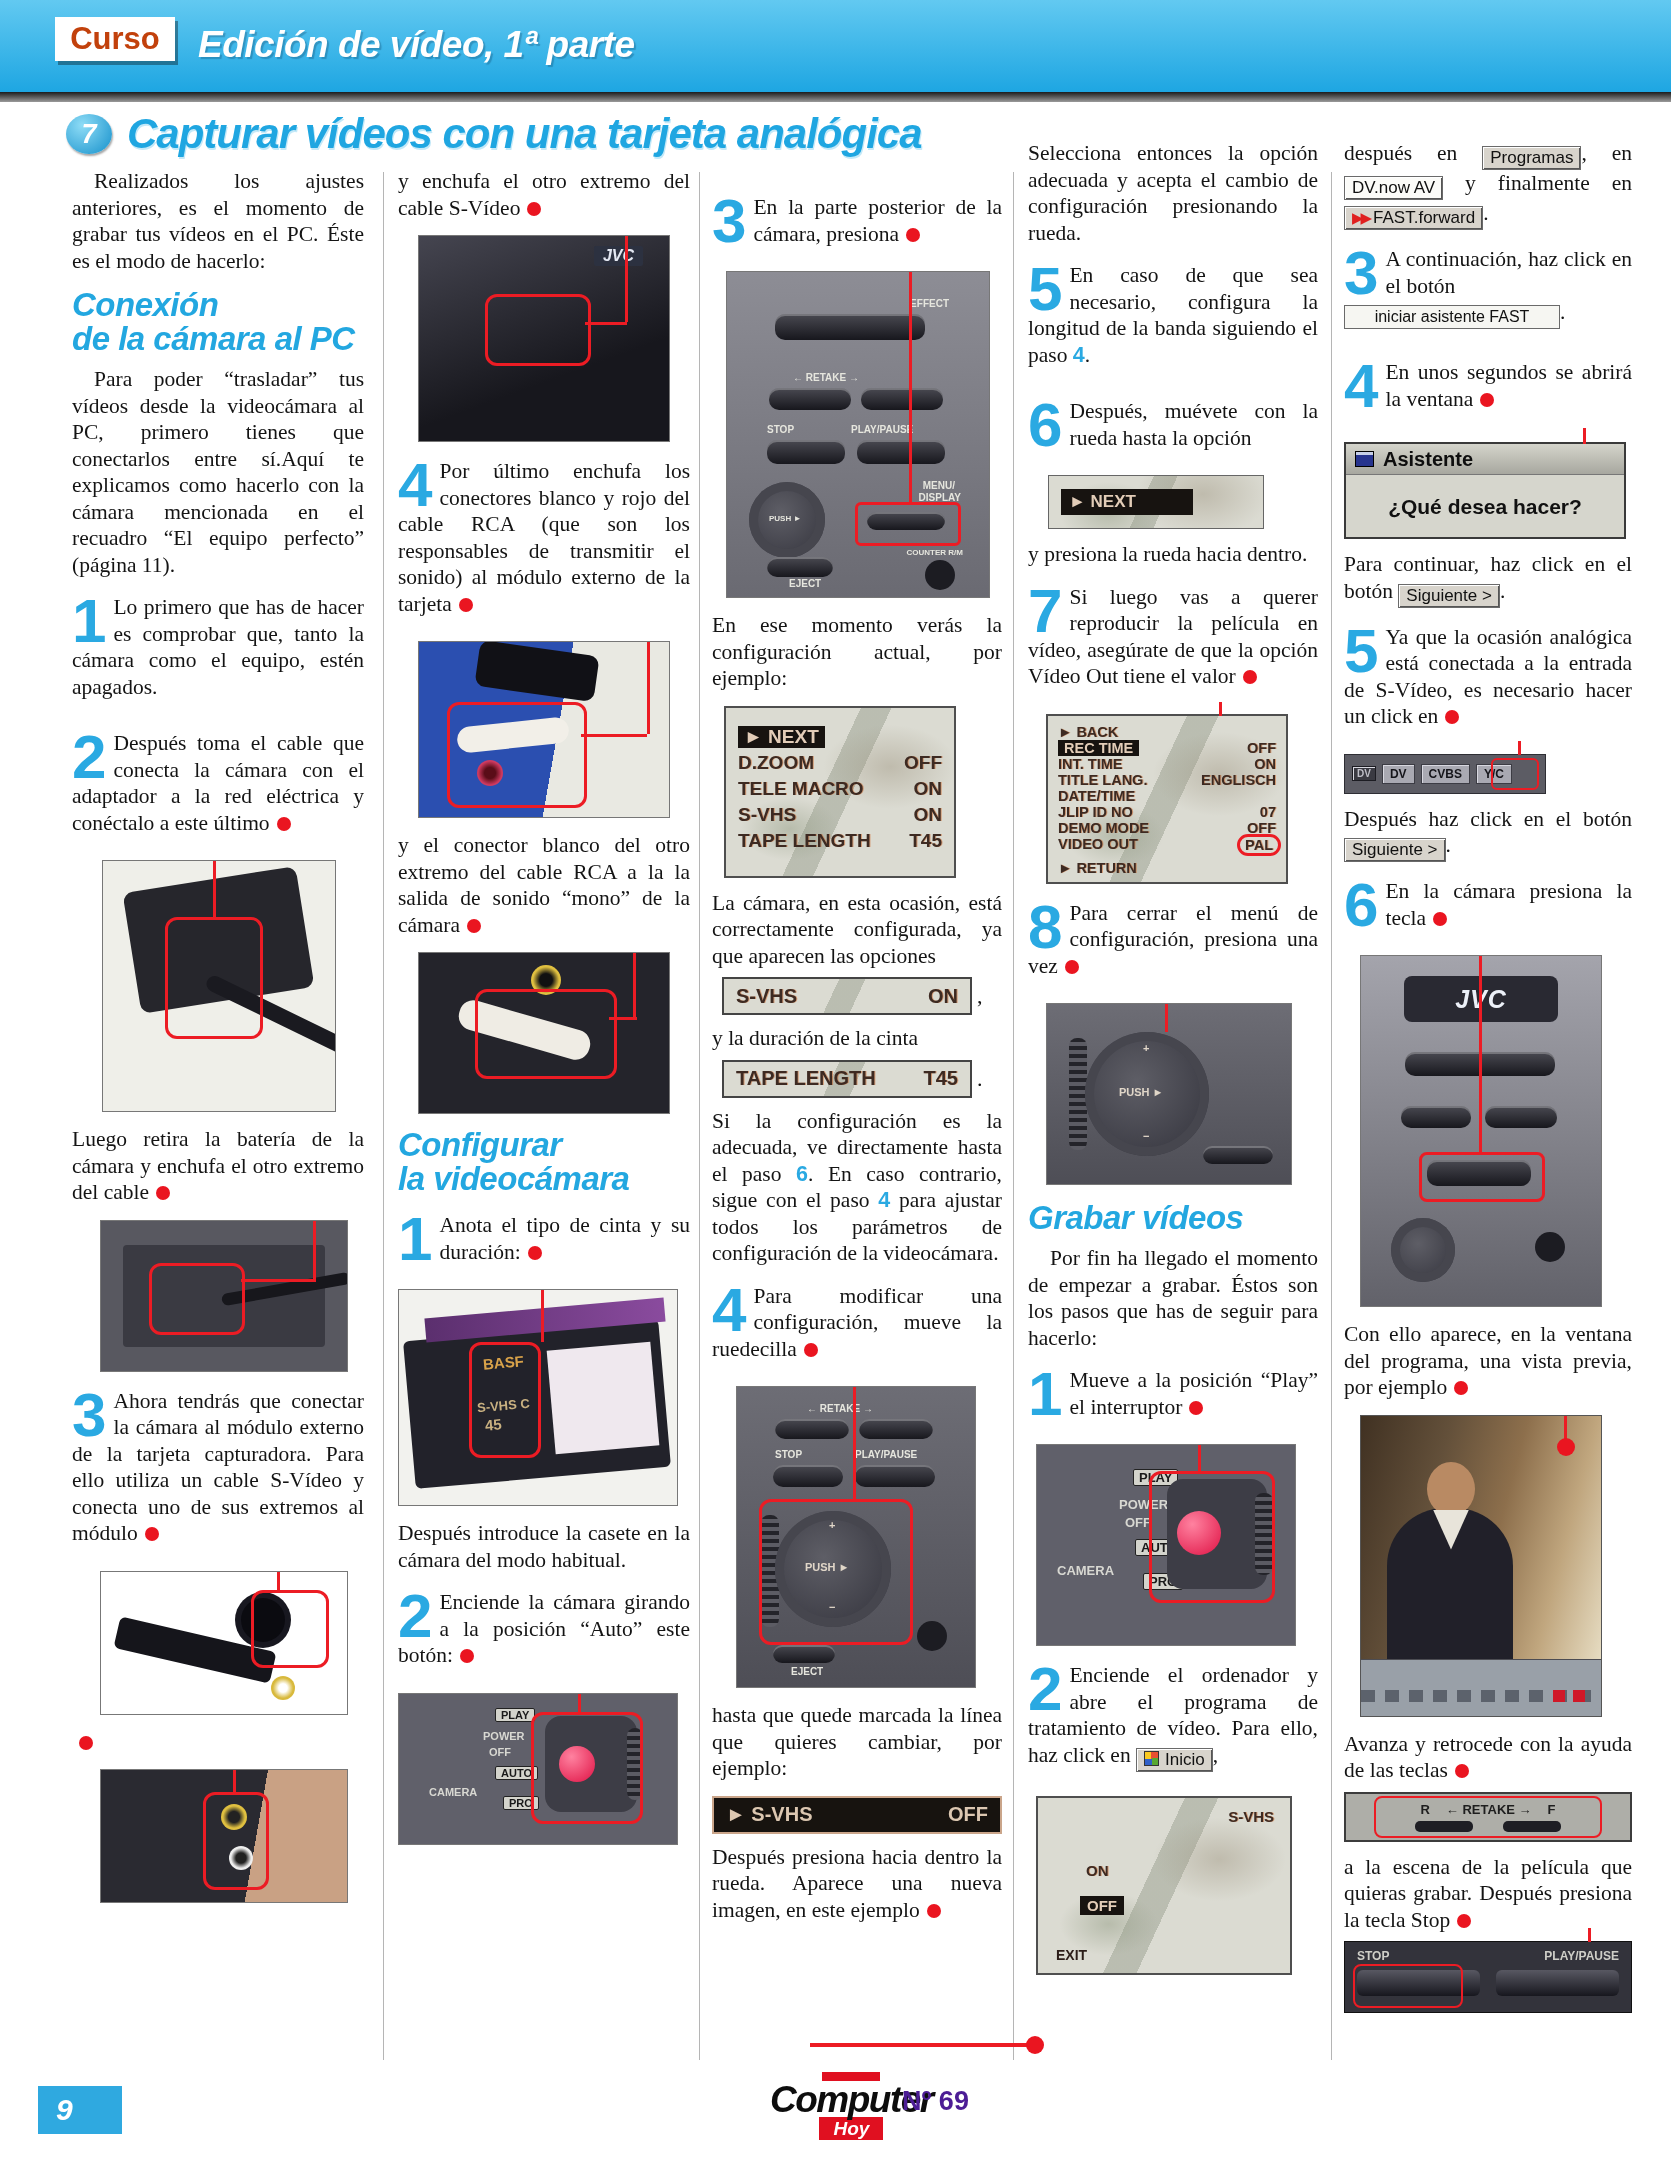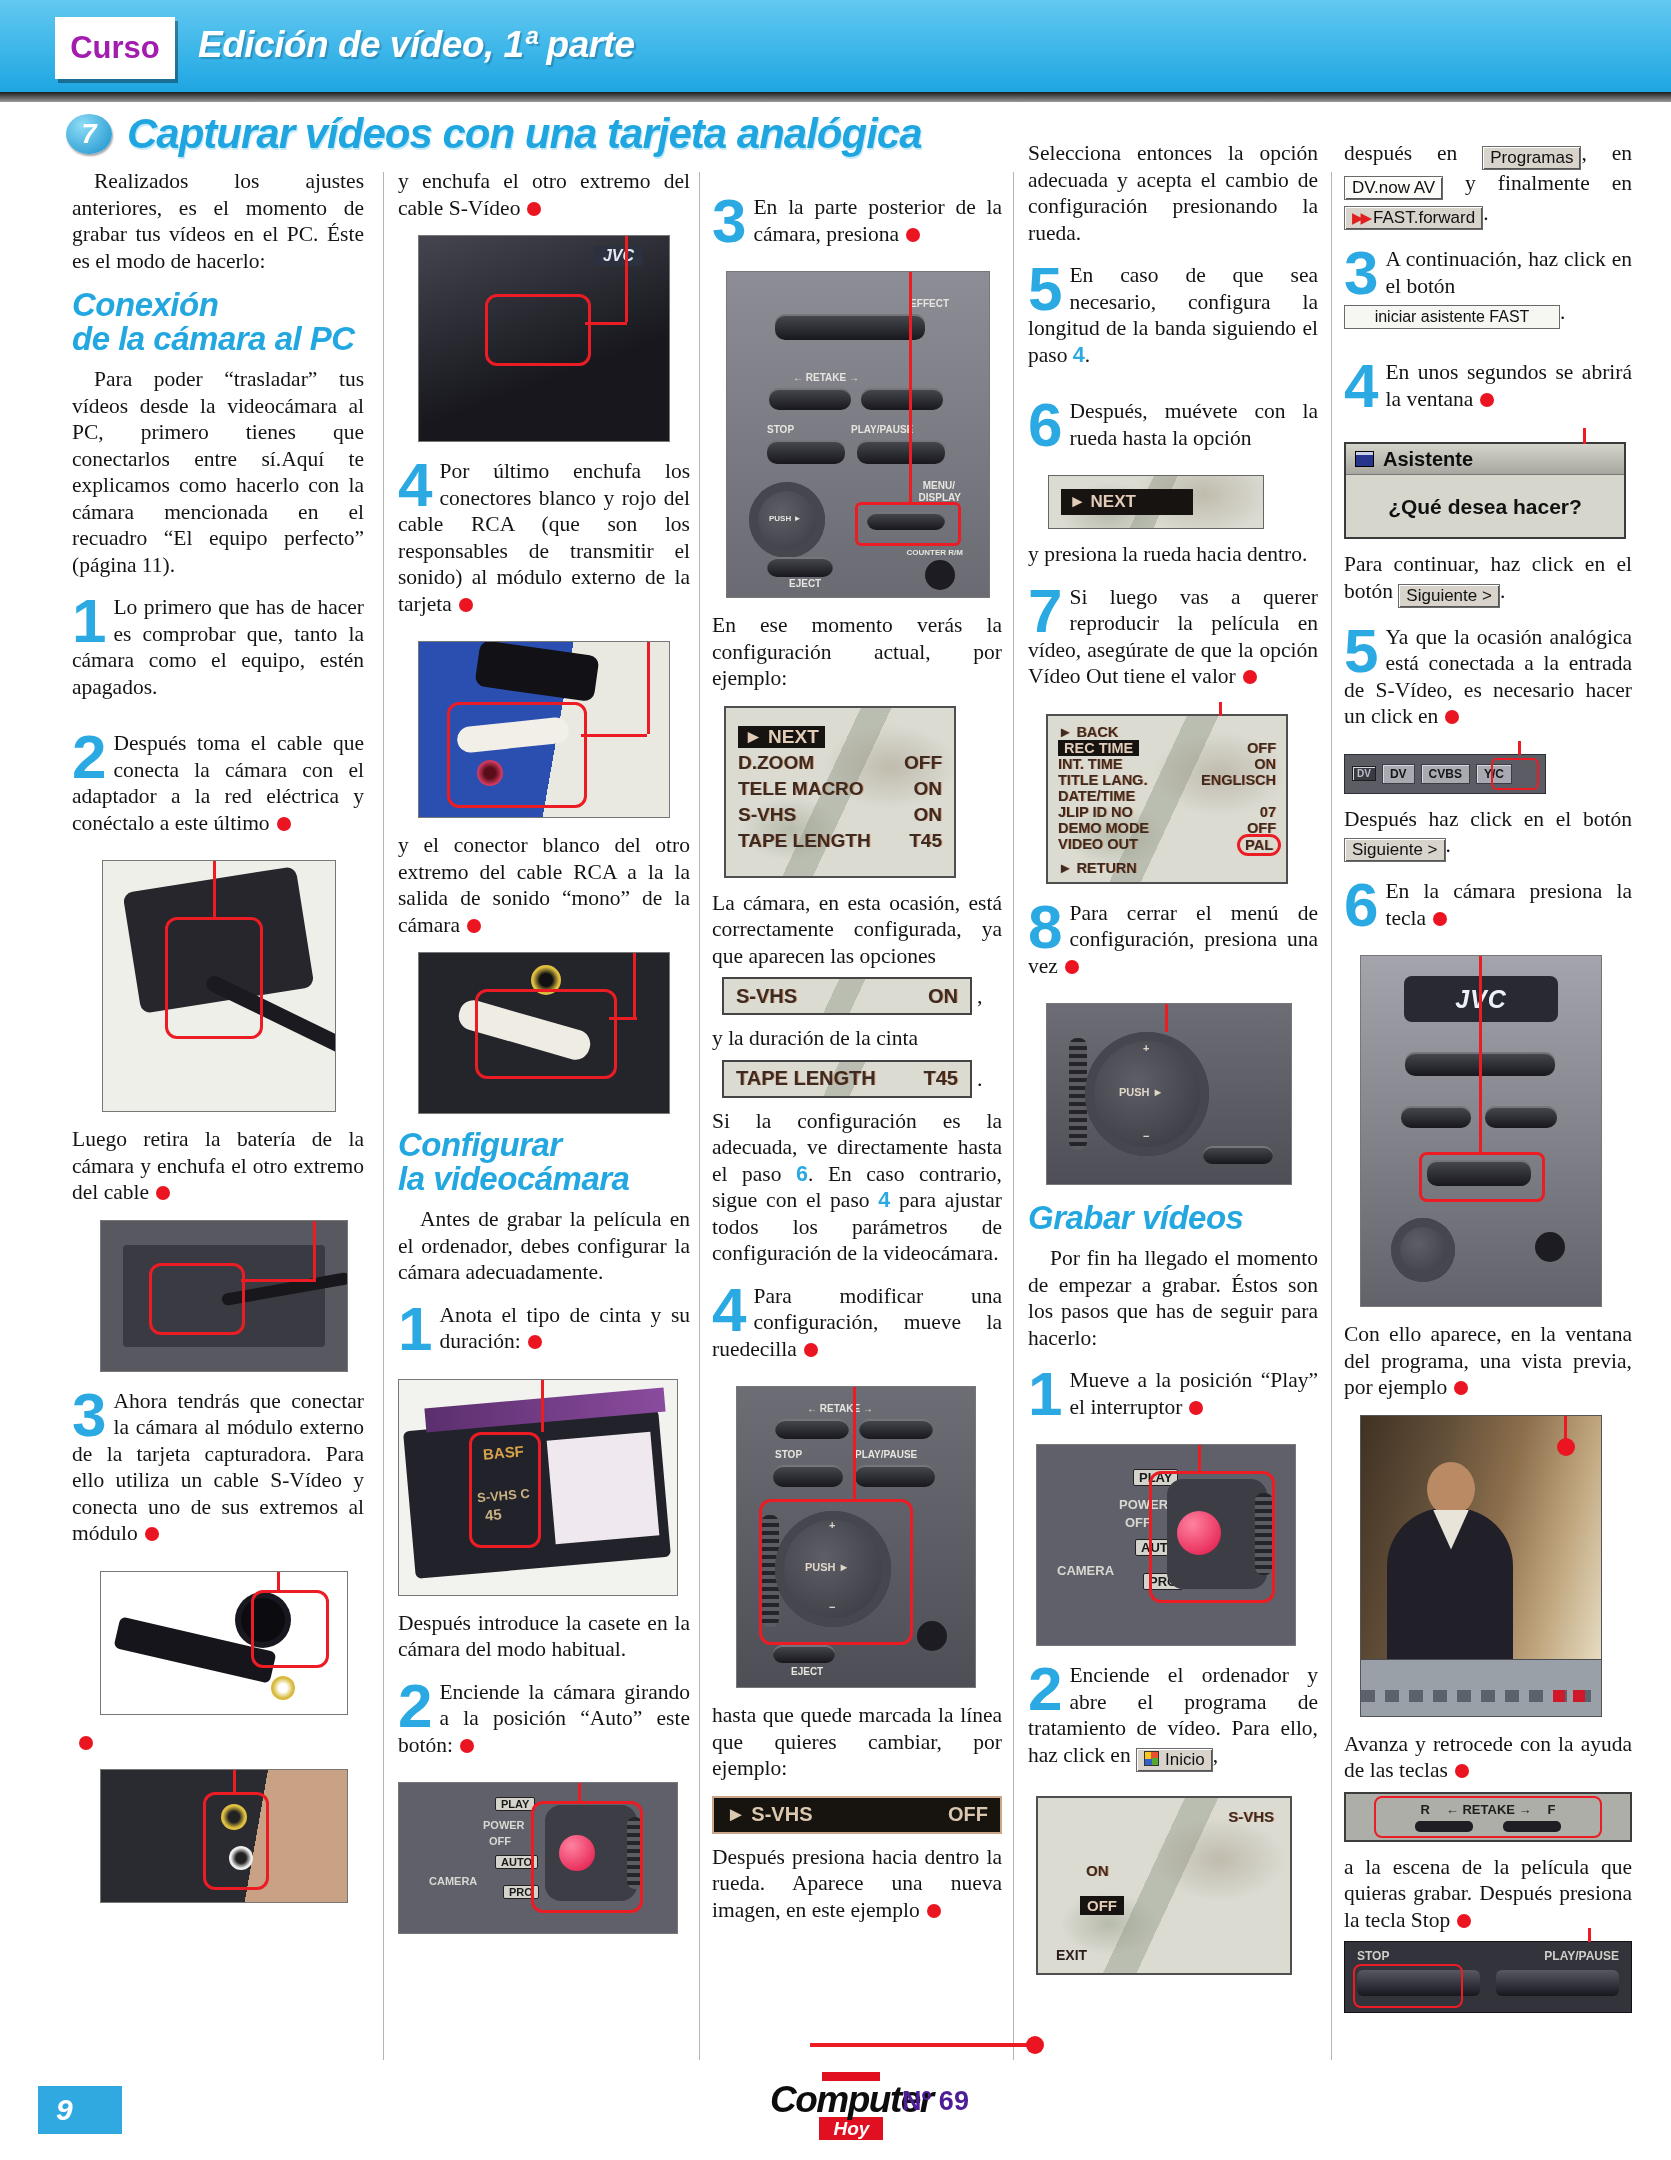--- a/index.html
+++ b/index.html
@@ -3,23 +3,23 @@
 <meta charset="utf-8">
 <style>
   html,body{margin:0;padding:0;background:#fff;}
   .page{position:relative;width:1671px;height:2160px;background:#fff;overflow:hidden;
         font-family:"Liberation Serif",serif;color:#141414;}
   
   .masthead{position:absolute;left:0;top:0;width:100%;height:92px;
             background:linear-gradient(#62c9f1,#1ea6e2);}
   .mast-rule{position:absolute;left:0;top:92px;width:100%;height:10px;
              background:linear-gradient(#1c1c1c,#9a9a9a);}
-  .curso-box{position:absolute;left:55px;top:17px;width:120px;height:62px;background:#fff;
+  .curso-box{position:absolute;left:55px;top:17px;width:120px;height:44px;background:#fff;
              box-shadow:3px 4px 0 rgba(0,0,0,.35);display:flex;align-items:center;justify-content:center;
-             font-family:"Liberation Sans",sans-serif;font-weight:bold;font-size:31px;color:#a21caf;}
+             font-family:"Liberation Sans",sans-serif;font-weight:bold;font-size:31px;color:#c2410c;}
   .mast-title{position:absolute;left:198px;top:24px;font-family:"Liberation Sans",sans-serif;
               font-style:italic;font-weight:bold;font-size:37px;color:#fff;
               text-shadow:2px 2px 1px rgba(0,40,70,.25);letter-spacing:-0.5px;}
   
   .section-head{position:absolute;left:66px;top:110px;display:flex;align-items:center;gap:15px;}
   .section-num{width:46px;height:40px;border-radius:50%;
                background:radial-gradient(circle at 35% 28%,#8edcf6,#1590cb);
                color:#fff;font-family:"Liberation Sans",sans-serif;font-weight:bold;font-style:italic;
                font-size:27px;display:flex;align-items:center;justify-content:center;
                box-shadow:1px 2px 2px rgba(0,0,0,.35);}
@@ -308,21 +308,20 @@
       <div class="mn-y"></div>
       <div class="mn-plug"></div>
       <div class="vline" style="left:214px;top:0;height:64px;"></div>
       <div class="hline" style="left:190px;top:64px;width:28px;"></div>
       <div class="hl" style="left:56px;top:36px;width:136px;height:84px;"></div>
     </div>
     <h2 class="subhead">
         <span>Configurar</span>
         <span>la videocámara</span>
       </h2>
-    <p class="body ind"><span>Antes de grabar la película en el ordenador, debes configurar la cámara adecuadamente.</span></p>
     <div class="step">
       <span class="stepnum">1</span>
       <p class="body"><span>Anota el tipo de cinta y su duración:</span><span class="dot"></span></p>
     </div>
     <div class="photo p-cassette" style="width:278px;">
       <div class="cas-body"></div>
       <div class="cas-strip"></div>
       <div class="cas-label"></div>
       <div class="cas-basf">BASF</div>
       <div class="cas-type">S-VHS C</div>

